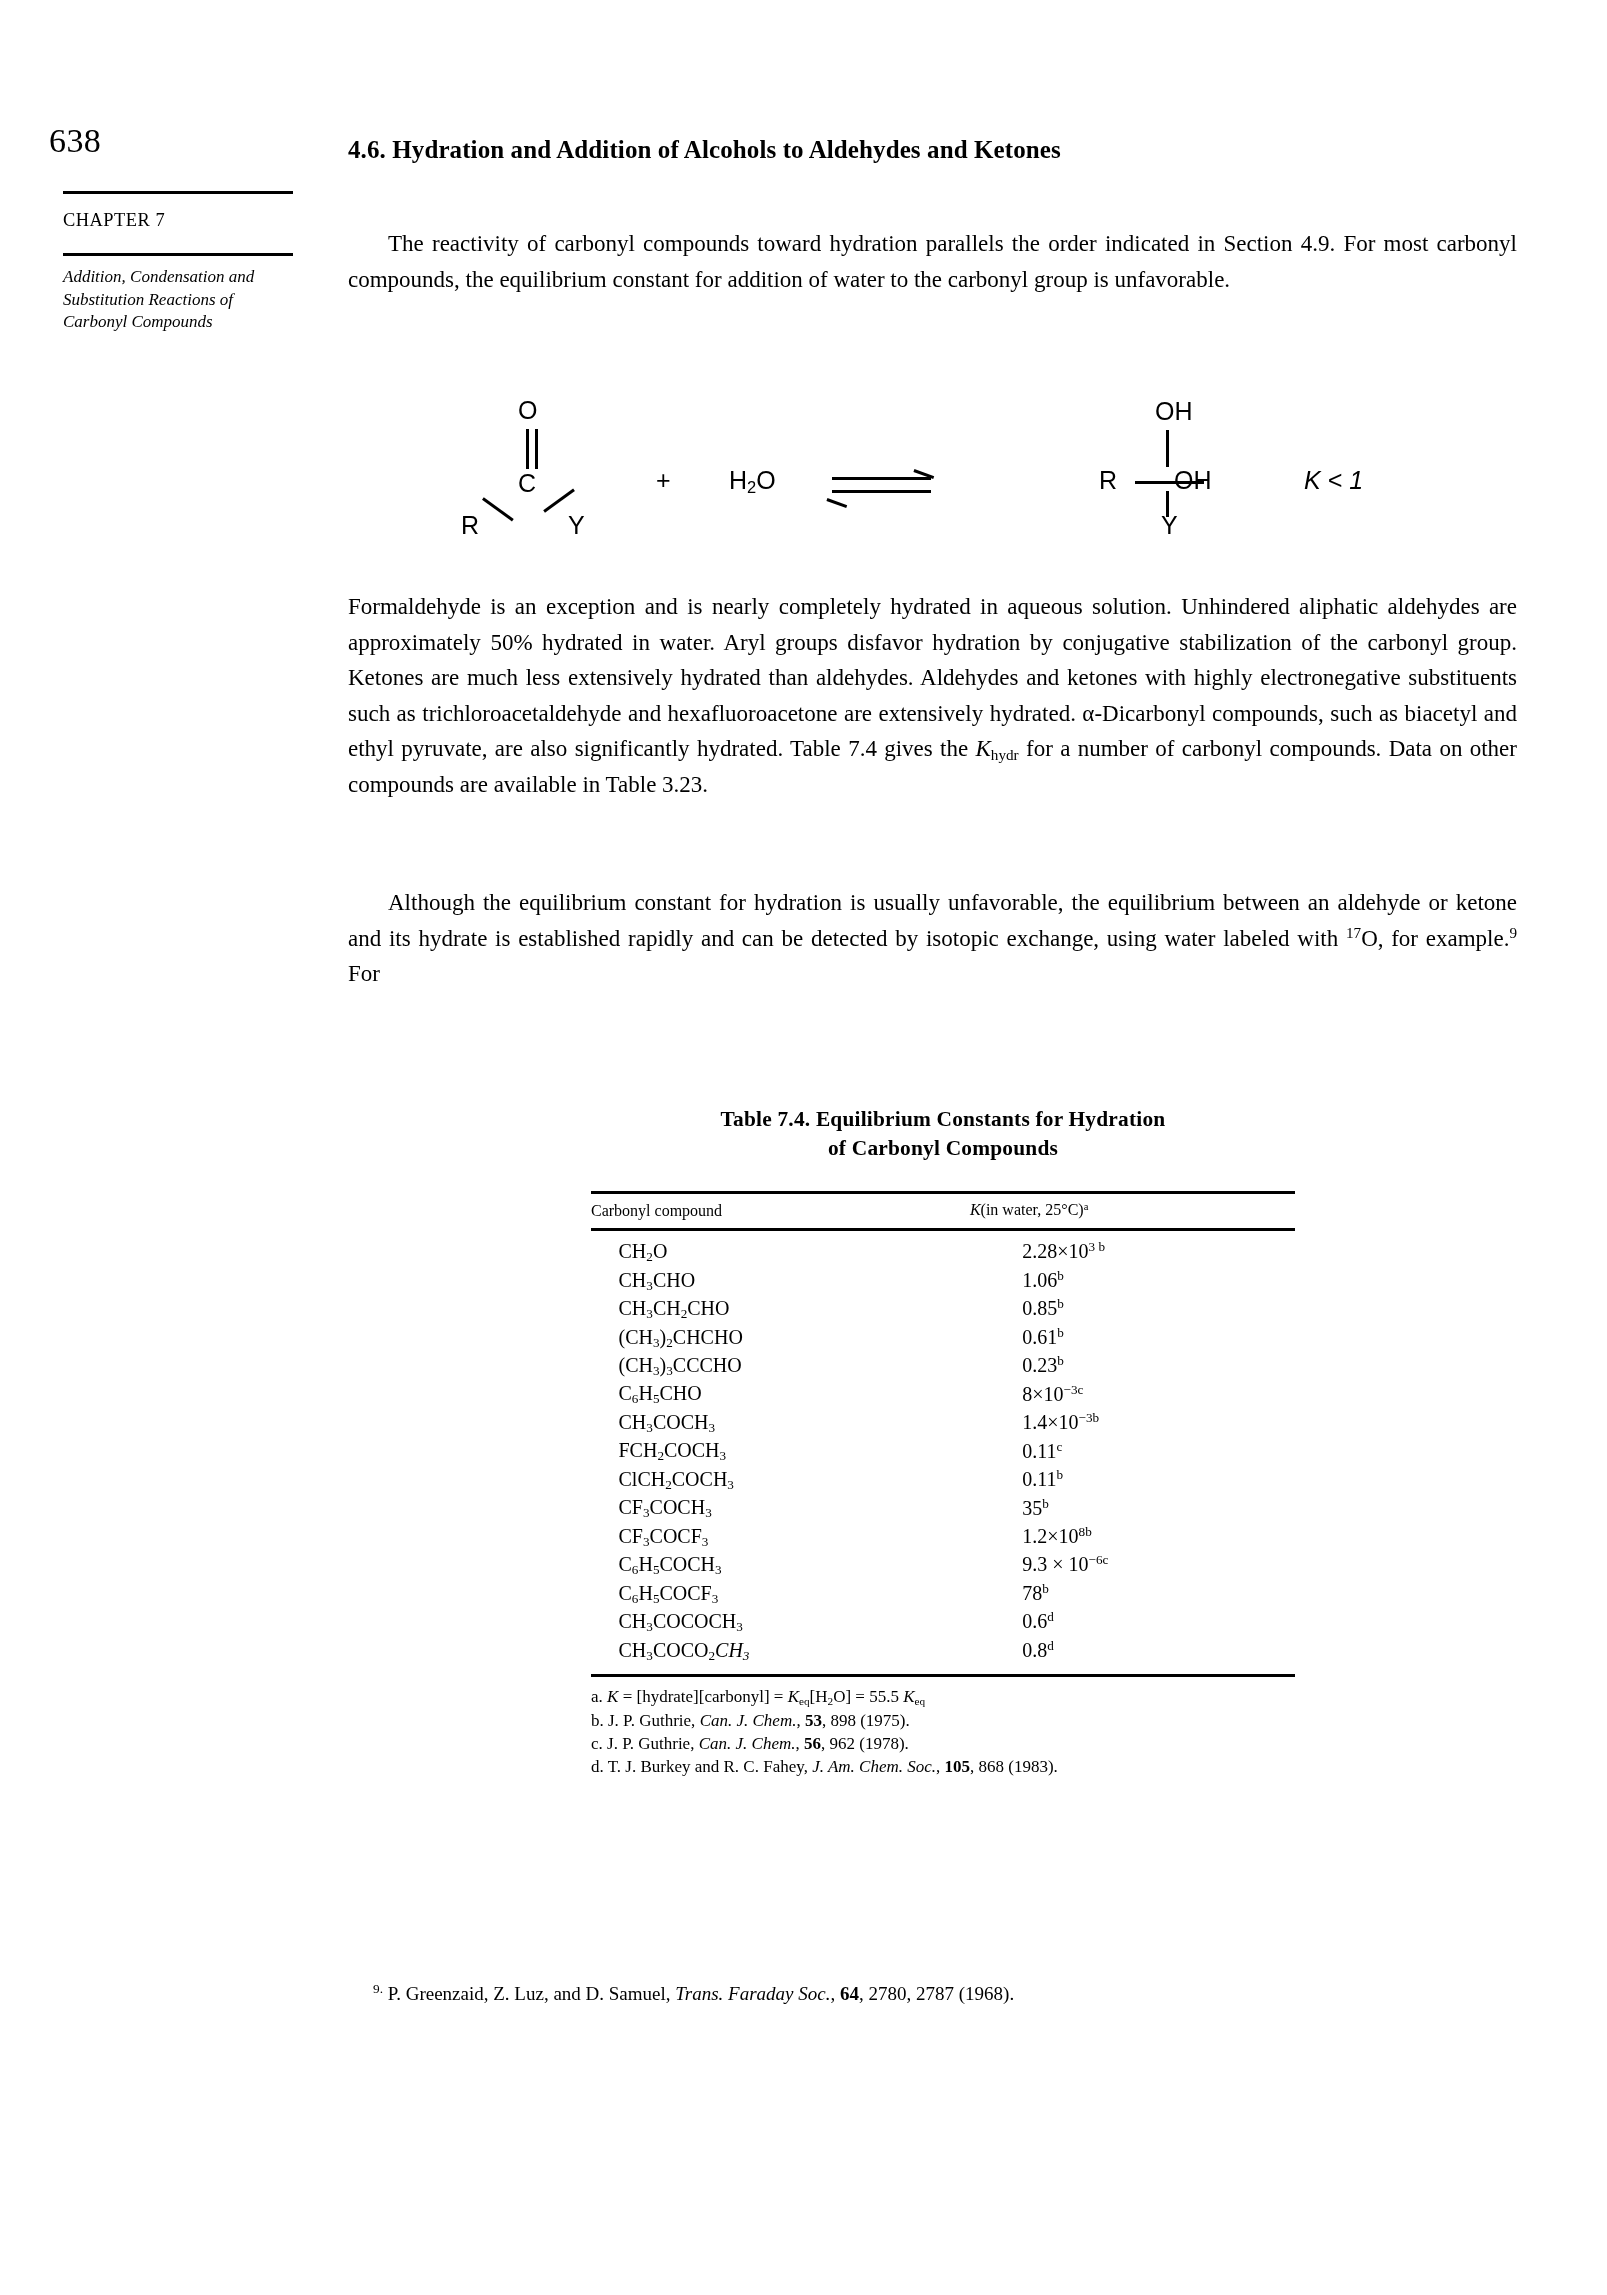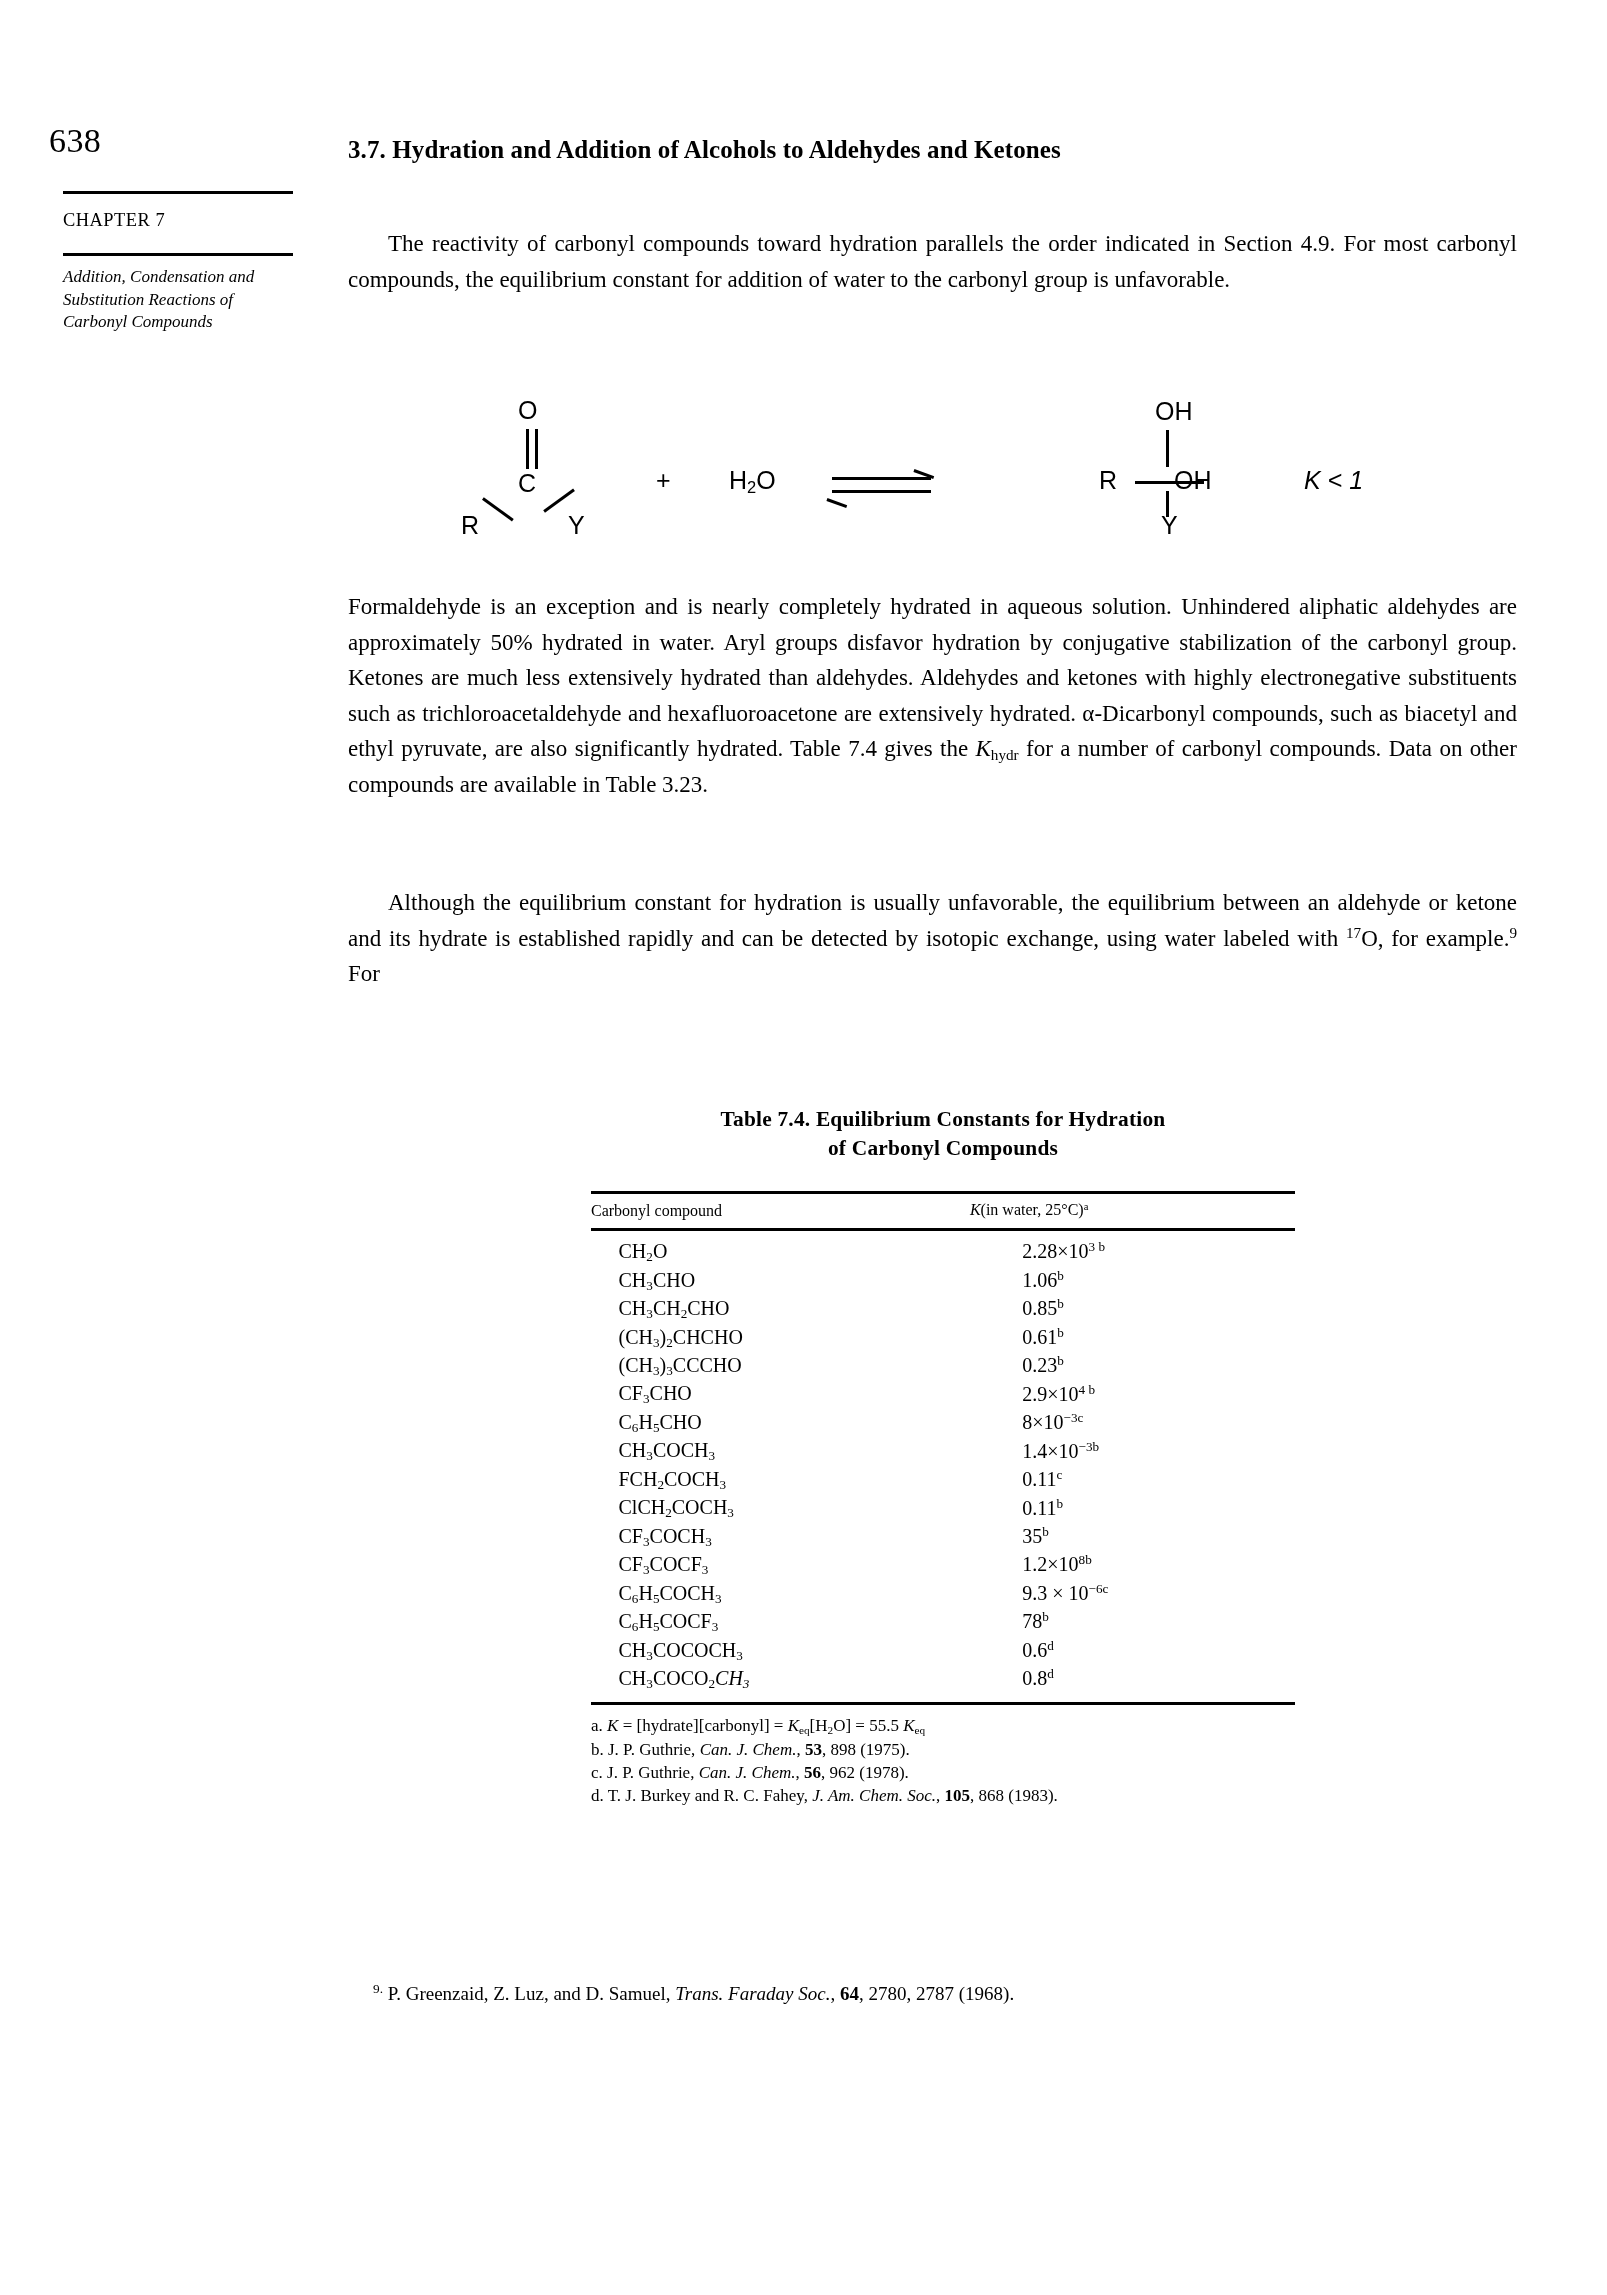--- a/index.html
+++ b/index.html
@@ -199,21 +199,21 @@
 <body>
 
 <div class="page">
 
   <div class="folio">638</div>
   <div class="margin-rule top"></div>
   <div class="chapter-label">CHAPTER 7</div>
   <div class="margin-rule bottom"></div>
   <div class="chapter-title">Addition, Condensation and Substitution Reactions of Carbonyl Compounds</div>
 
-  <h1 class="section-head">3.7. Hydration and Addition of Alcohols to Aldehydes and Ketones</h1>
+  <h1 class="section-head">4.6. Hydration and Addition of Alcohols to Aldehydes and Ketones</h1>
 
   <p class="body" id="para1"><span class="indent"></span><span>The reactivity of carbonyl compounds toward hydration parallels the order indicated in Section 4.9. For most carbonyl compounds, the equilibrium constant for addition of water to the carbonyl group is unfavorable.</span></p>
 
   <div class="scheme">
     <span class="lbl sc-O">O</span>
     <span class="bar dbl1"></span>
     <span class="bar dbl2"></span>
     <span class="lbl sc-C">C</span>
     <span class="bar bond-rl"></span>
     <span class="bar bond-yr"></span>
@@ -276,24 +276,20 @@
           </tr>
           <tr>
             <td class="col-name">(CH<sub class="chem">3</sub>)<sub class="chem">2</sub>CHCHO</td>
             <td class="col-val">0.61<sup class="chem">b</sup></td>
           </tr>
           <tr>
             <td class="col-name">(CH<sub class="chem">3</sub>)<sub class="chem">3</sub>CCCHO</td>
             <td class="col-val">0.23<sup class="chem">b</sup></td>
           </tr>
           <tr>
-            <td class="col-name">CF<sub class="chem">3</sub>CHO</td>
-            <td class="col-val">2.9×10<sup class="chem">4 b</sup></td>
-          </tr>
-          <tr>
             <td class="col-name">C<sub class="chem">6</sub>H<sub class="chem">5</sub>CHO</td>
             <td class="col-val">8×10<sup class="chem">−3c</sup></td>
           </tr>
           <tr>
             <td class="col-name">CH<sub class="chem">3</sub>COCH<sub class="chem">3</sub></td>
             <td class="col-val">1.4×10<sup class="chem">−3b</sup></td>
           </tr>
           <tr>
             <td class="col-name">FCH<sub class="chem">2</sub>COCH<sub class="chem">3</sub></td>
             <td class="col-val">0.11<sup class="chem">c</sup></td>

